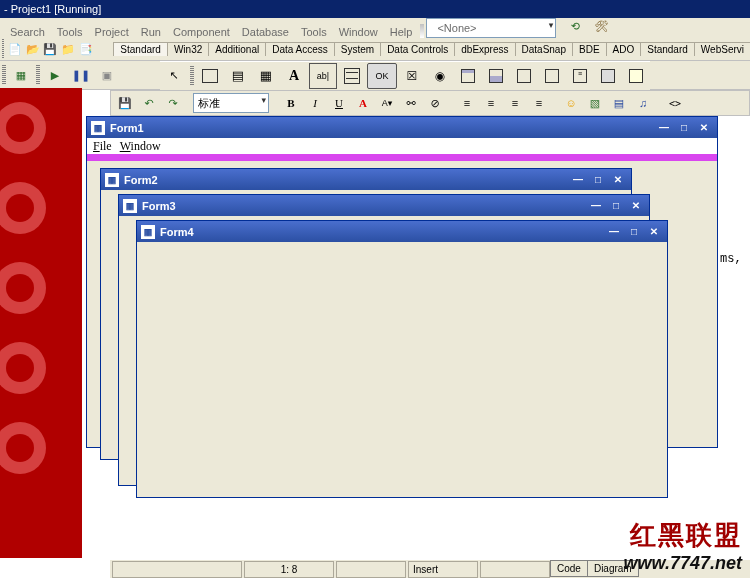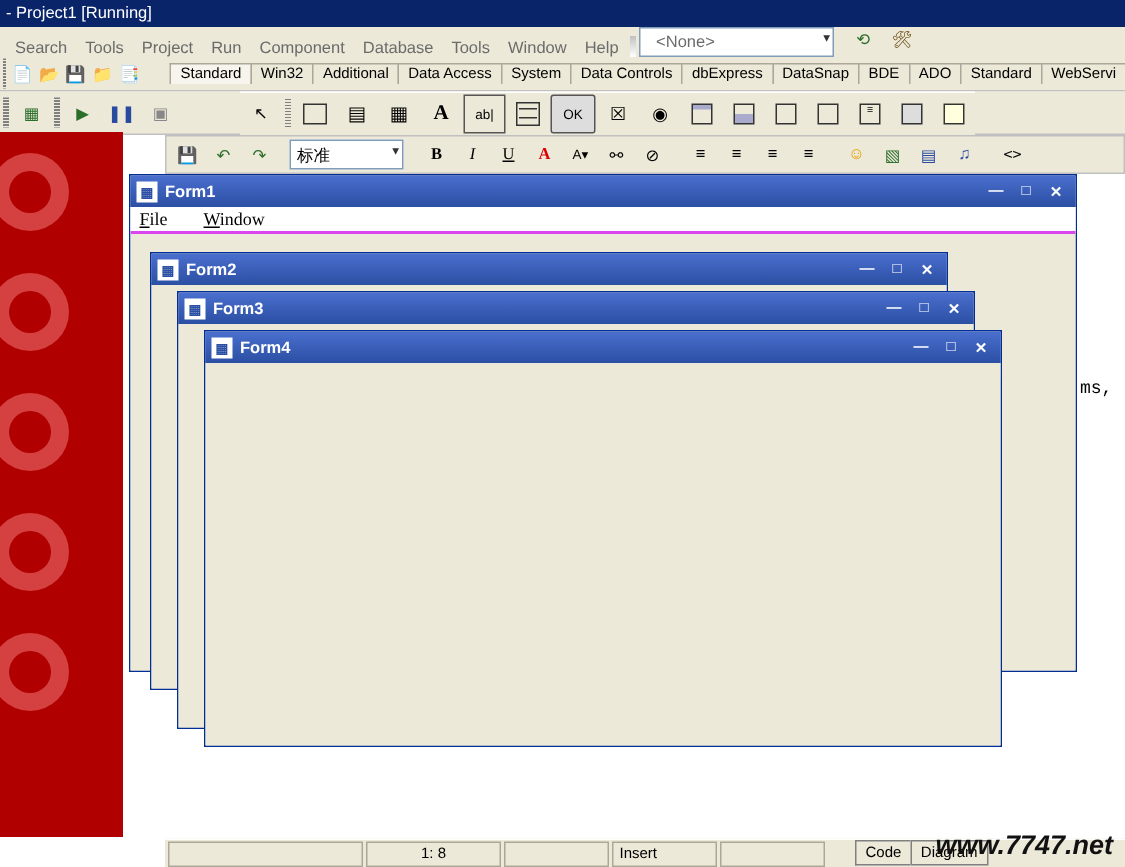--- a/index.html
+++ b/index.html
@@ -20,25 +20,25 @@
 .fmt-bar{background:#ece9d8;height:24px;display:flex;align-items:center;padding:0 2px;margin-left:110px;border:1px solid #c0c0c0}
 .fmt-bar .tb-btn{width:20px;height:20px}
 .sidebar-red{position:absolute;left:0;top:88px;width:82px;bottom:20px;background:#b00000;overflow:hidden}
 .sidebar-red svg{position:absolute;left:-10px;top:0}
 .form-win{position:absolute;background:#ece9d8;border:1px solid #002d96}
 .form-title{background:linear-gradient(#4a6fce,#2b4fa3);height:21px;display:flex;align-items:center;padding:0 4px;color:#fff;font-weight:bold;font-size:11px}
 .form-title .ico{width:14px;height:14px;background:#fff;margin-right:5px;display:flex;align-items:center;justify-content:center;color:#2b4fa3;font-size:9px}
 .form-ctrls{margin-left:auto;display:flex;gap:2px}
 .form-ctrls div{width:18px;height:15px;display:flex;align-items:center;justify-content:center;color:#fff;font-size:10px;font-family:Arial}
 .form-body{position:absolute;top:21px;left:0;right:0;bottom:0;background:#ece9d8}
-.form-menu{background:#fff;height:16px;border-bottom:2px solid #d946ef;padding:0 6px;display:flex;gap:24px;align-items:center;font-family:"Times New Roman",serif;font-size:12px}
+.form-menu{background:#fff;height:16px;border-bottom:7px solid #d946ef;padding:0 6px;display:flex;gap:8px;align-items:center;font-family:"Times New Roman",serif;font-size:12px}
 .notch{position:absolute;top:21px;right:0;width:110px;height:10px;background:#fff;clip-path:polygon(15px 0,100% 0,100% 100%,0 100%)}
 .status-bar{position:absolute;left:110px;right:0;bottom:0;height:18px;background:#ece9d8;border-top:1px solid #fff;display:flex;font-size:10px}
 .sb-cell{border:1px solid #aca899;height:15px;display:flex;align-items:center;padding:0 4px;margin:1px 0 0 2px}
-.code-tabs{display:flex;margin-left:20px}
+.code-tabs{display:flex;margin-left:0}
 .code-tabs div{border:1px solid #808080;background:#ece9d8;padding:0 6px;font-size:10px;height:15px;display:flex;align-items:center}
 .watermark{position:absolute;right:8px;bottom:4px;text-align:right;font-family:"SimHei","Microsoft YaHei",sans-serif}
 .watermark .cn{color:#a00000;font-size:26px;font-weight:bold;letter-spacing:2px}
 .watermark .en{color:#111;font-size:18px;font-weight:bold;font-family:Arial;font-style:italic}
 u.mn{text-decoration:underline}
 </style>
 </head>
 <body>
 
 <div class="title-bar">
@@ -255,14 +255,15 @@
   <div class="sb-cell" style="width:60px"></div>
   <div class="sb-cell" style="width:60px">Insert</div>
   <div class="sb-cell" style="width:60px"></div>
   <div class="code-tabs">
     <div style="border-right:none">Code</div>
     <div>Diagram</div>
   </div>
 </div>
 
 <div class="watermark">
+  <div class="cn">红黑联盟</div>
   <div class="en">www.7747.net</div>
 </div>
 
 </body></html>

